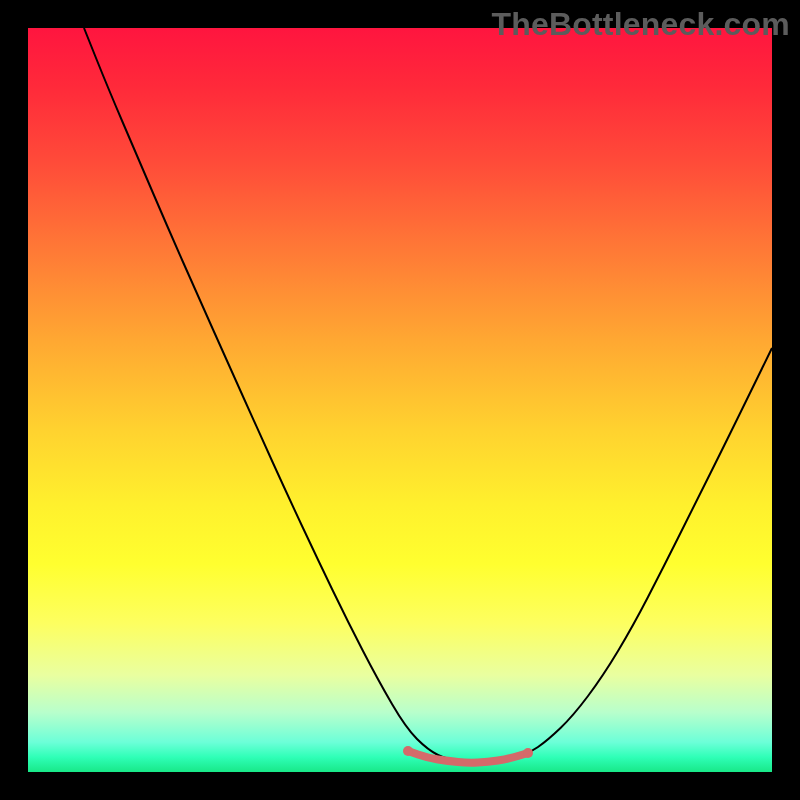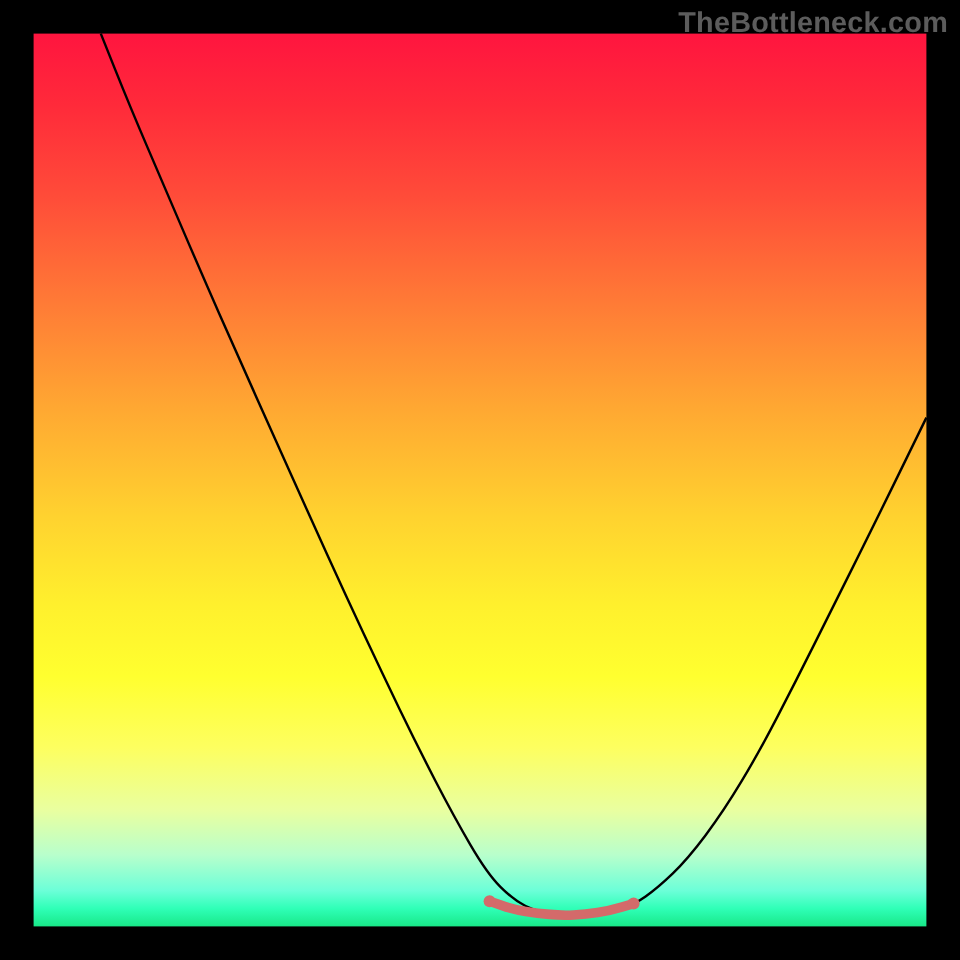--- a/index.html
+++ b/index.html
@@ -31,21 +31,21 @@
       #6cffd8 96%,
       #2fffb7 98%,
       #18e888 100%
     );
   }
   .watermark {
     position: absolute;
     top: 6px;
     right: 10px;
     font-family: Arial, Helvetica, sans-serif;
-    font-size: 24px;
+    font-size: 32px;
     font-weight: 600;
     color: #5c5c5c;
     letter-spacing: 0.2px;
     user-select: none;
   }
   svg.curve {
     position: absolute;
     left: 0; top: 0;
     width: 100%; height: 100%;
     overflow: visible;

